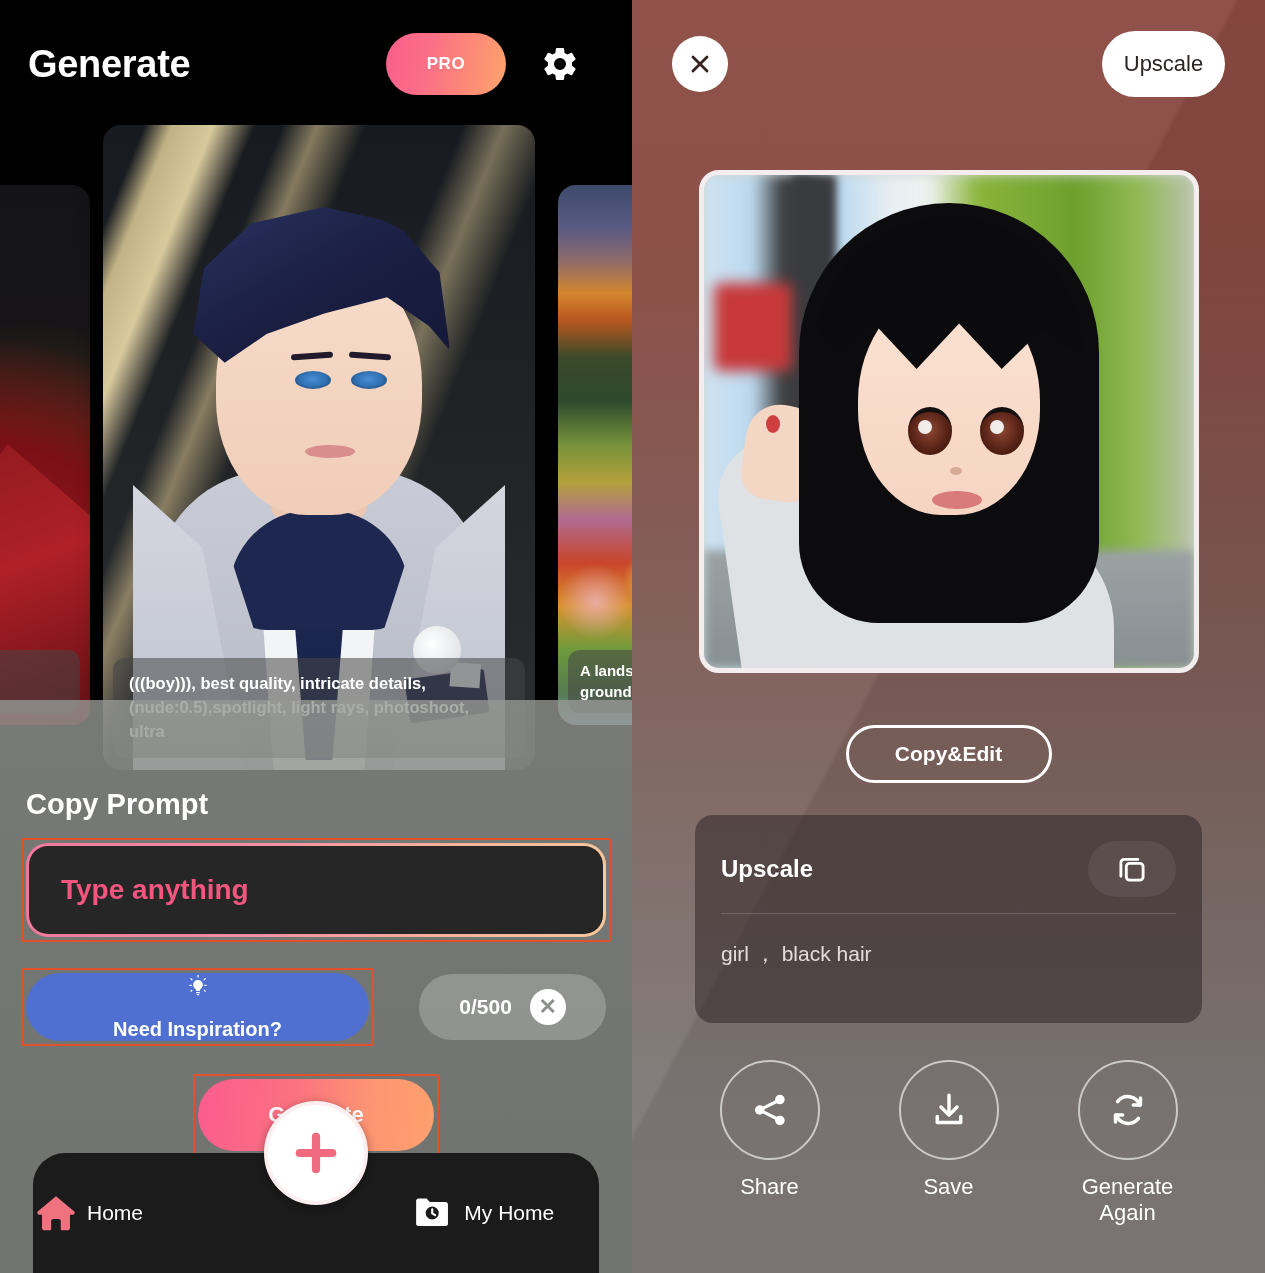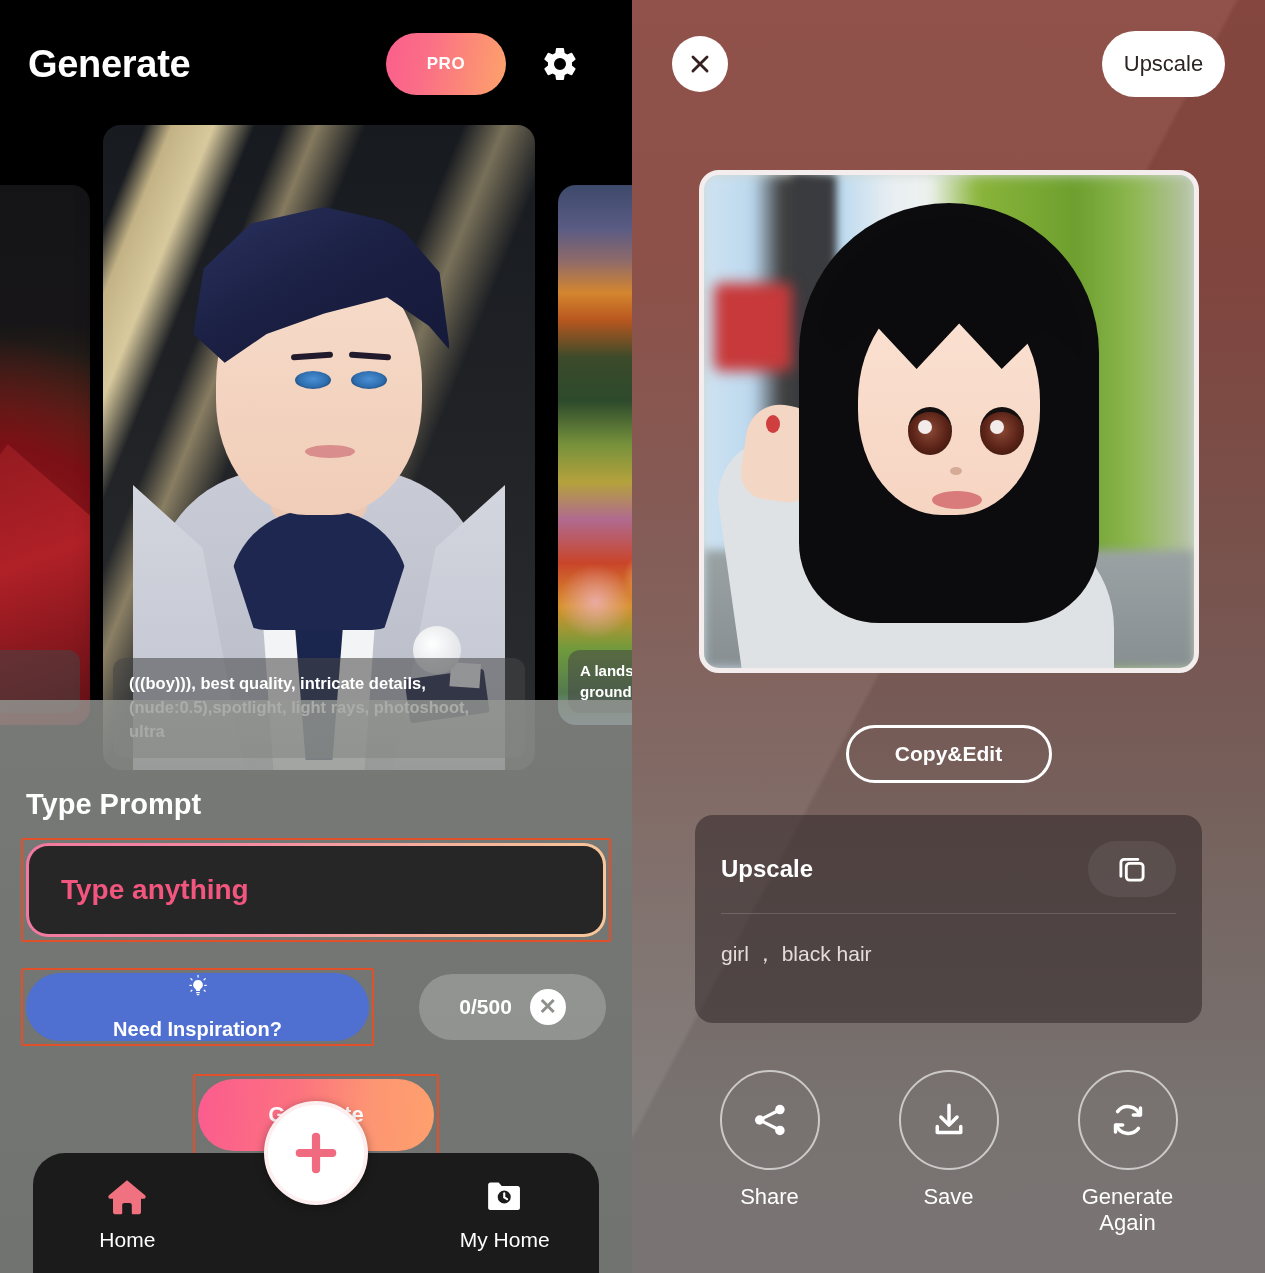--- a/index.html
+++ b/index.html
@@ -235,21 +235,21 @@
     color: #fff; font-size: 22px; font-weight: 600;
   }
 
   
   .bottom-nav {
     position: absolute; left: 33px; bottom: 0; width: 566px; height: 120px;
     background: #1b1b1b; border-radius: 32px 32px 0 0;
     display: flex; align-items: center; z-index: 12;
   }
   .nav-item {
-    flex: 1; display: flex; flex-direction: column; align-items: center; gap: 8px;
+    flex: 1; display: flex; flex-direction: row; align-items: center; gap: 8px;
     cursor: pointer; background: none; border: none;
   }
   .nav-label { color: #fff; font-size: 21px; }
   .fab {
     position: absolute; left: 50%; transform: translateX(-50%); top: -52px;
     width: 104px; height: 104px; border-radius: 50%;
     background: #fff; border: 4px solid #fdeef0;
     display: flex; align-items: center; justify-content: center;
     cursor: pointer; z-index: 14;
     box-shadow: 0 2px 10px rgba(0,0,0,.35);
@@ -347,21 +347,21 @@
   .copy-icon-btn {
     margin-left: auto; width: 88px; height: 56px; border-radius: 28px;
     background: rgba(255,255,255,.07); border: none; cursor: pointer;
     display: flex; align-items: center; justify-content: center;
   }
   .prompt-divider { margin-top: 16px; height: 1px; background: rgba(255,255,255,.16); }
   .prompt-text { margin-top: 26px; color: #e4dcdc; font-size: 21px; }
 
   
   .actions-row {
-    position: absolute; left: 0; right: 0; bottom: 38px;
+    position: absolute; left: 0; right: 0; bottom: 48px;
     display: flex; justify-content: space-around; padding: 0 48px;
   }
   .action { display: flex; flex-direction: column; align-items: center; cursor: pointer; background: none; border: none; }
   .action-circle {
     width: 100px; height: 100px; border-radius: 50%;
     border: 2px solid rgba(255,255,255,.62);
     display: flex; align-items: center; justify-content: center;
   }
   .action-label { margin-top: 14px; color: #fff; font-size: 22px; text-align: center; line-height: 1.15; }
 </style>
@@ -424,21 +424,21 @@
       <div class="app-title">Generate</div>
       <button class="pro-btn">PRO</button>
       <button class="gear-btn">
         <svg width="40" height="40" viewBox="0 0 24 24">
           <path fill="#ffffff" d="M19.14 12.94a7.07 7.07 0 0 0 .06-.94 7.07 7.07 0 0 0-.06-.94l2.03-1.58a.5.5 0 0 0 .12-.62l-1.92-3.32a.5.5 0 0 0-.6-.22l-2.39.96a7.2 7.2 0 0 0-1.62-.94l-.36-2.54a.5.5 0 0 0-.5-.42h-3.84a.5.5 0 0 0-.5.42l-.36 2.54c-.59.24-1.13.56-1.62.94l-2.39-.96a.5.5 0 0 0-.6.22L2.67 8.86a.5.5 0 0 0 .12.62l2.03 1.58c-.04.31-.06.63-.06.94 0 .31.02.63.06.94l-2.03 1.58a.5.5 0 0 0-.12.62l1.92 3.32c.13.22.39.3.6.22l2.39-.96c.49.38 1.03.7 1.62.94l.36 2.54c.04.24.25.42.5.42h3.84c.25 0 .46-.18.5-.42l.36-2.54c.59-.24 1.13-.56 1.62-.94l2.39.96c.22.08.47 0 .6-.22l1.92-3.32a.5.5 0 0 0-.12-.62l-2.03-1.58zM12 15.6A3.6 3.6 0 1 1 12 8.4a3.6 3.6 0 0 1 0 7.2z"></path>
         </svg>
       </button>
     </div>
 
     <div class="prompt-section">
-      <div class="section-title">Type Prompt</div>
+      <div class="section-title">Copy Prompt</div>
 
       <div class="prompt-input-wrap annot">
         <div class="prompt-input">
           <span class="ph">Type anything</span>
         </div>
       </div>
 
       <div class="row-inspire">
         <div class="inspire-wrap annot">
           <button class="inspire-btn">

